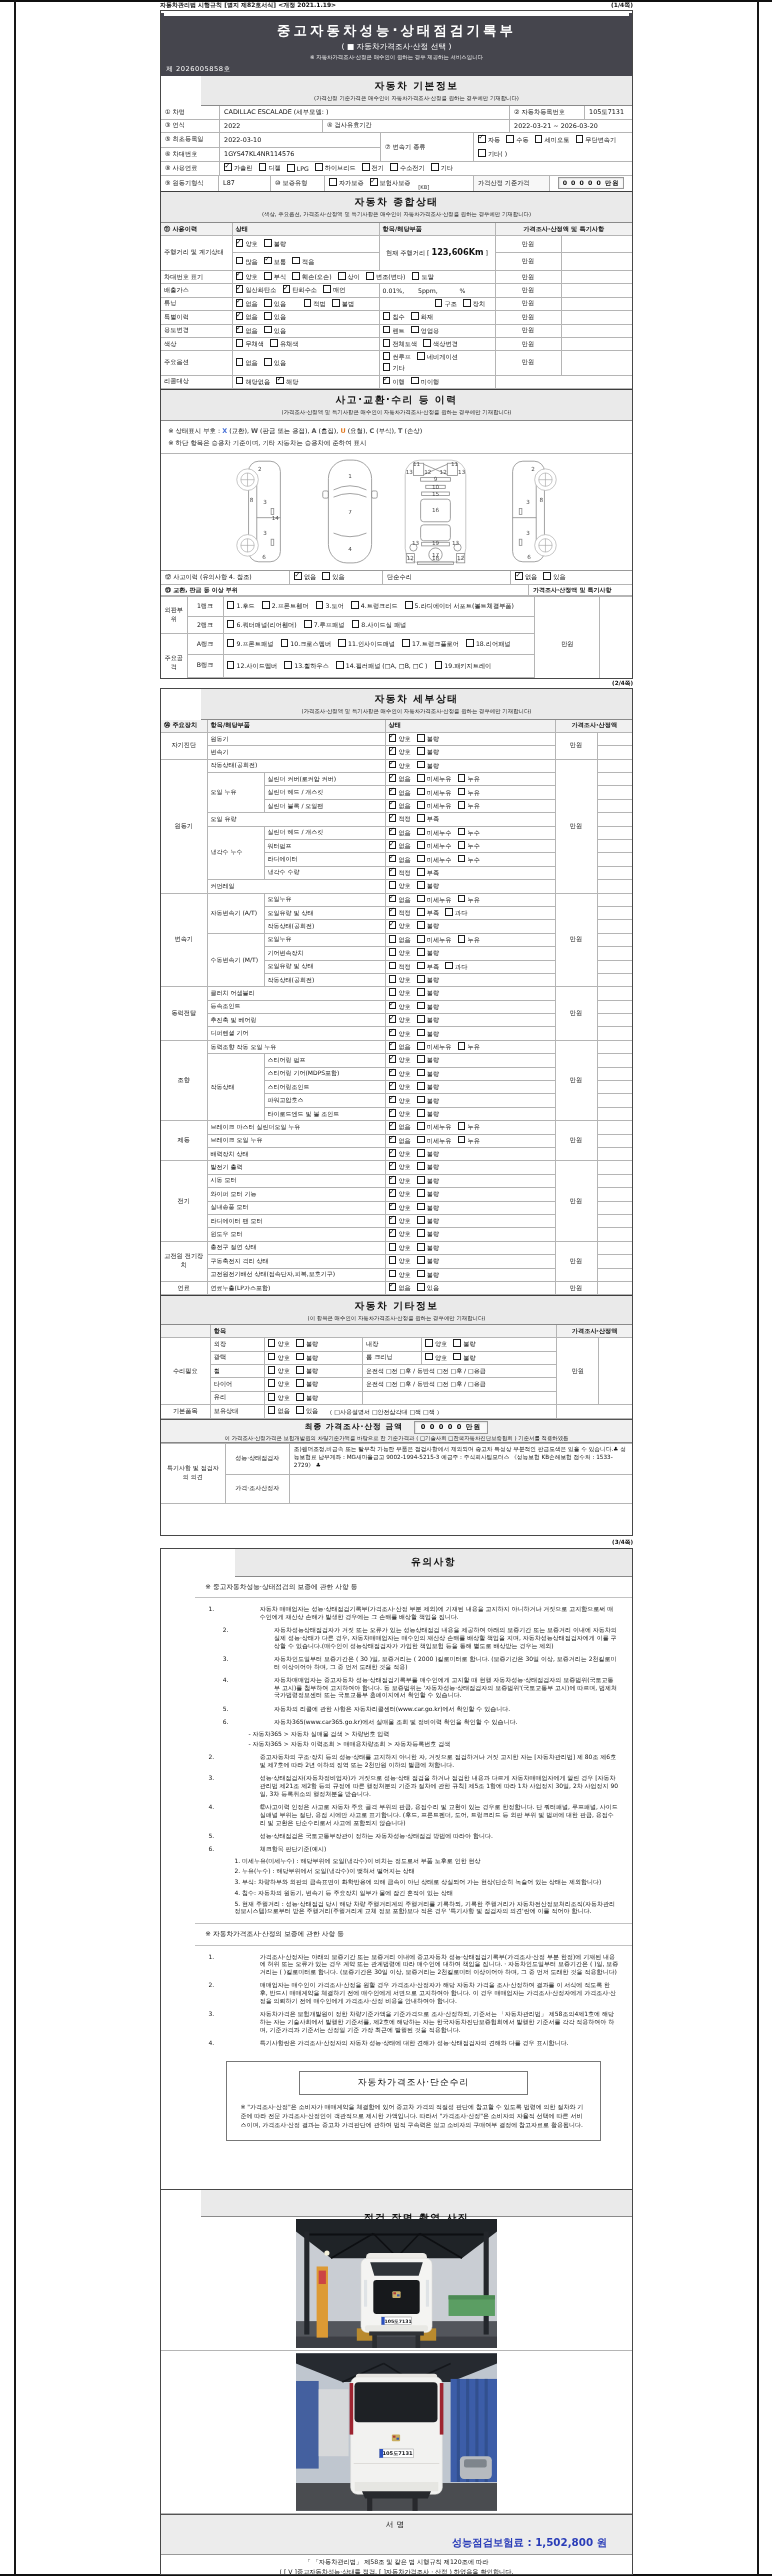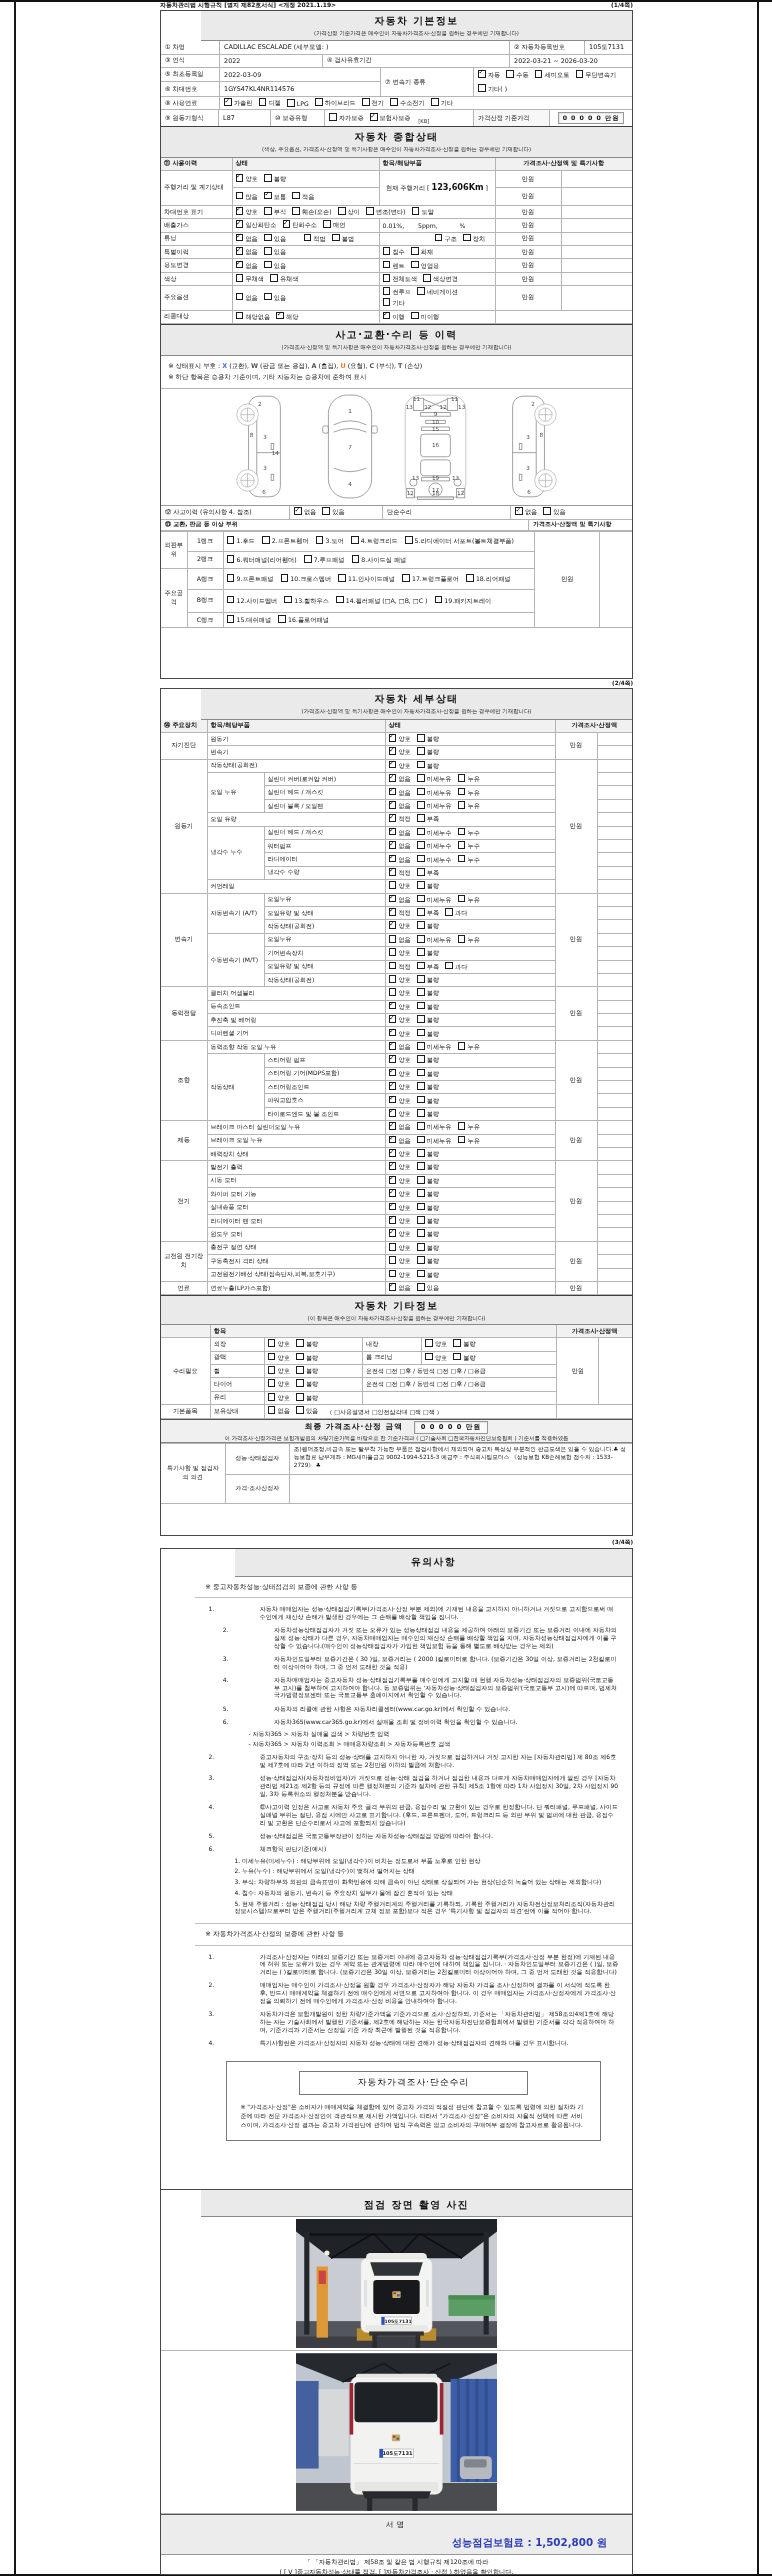--- a/index.html
+++ b/index.html
@@ -144,20 +144,27 @@
 
   <div class="regline">
     <span>자동차관리법 시행규칙 [별지 제82호서식] &lt;개정 2021.1.19&gt;</span>
     <span>(1/4쪽)</span>
   </div>
   <div class="marker" style="top:680px;">(2/4쪽)</div>
   <div class="marker" style="top:1539px;">(3/4쪽)</div>
   <div class="marker" style="top:2180px;">(4/4쪽)</div>
 
   <div class="page" id="page1">
+    <div class="dkhead">
+      <div class="dkstripe"></div>
+      <div class="dktitle">중고자동차성능·상태점검기록부</div>
+      <div class="dksub">( ■ 자동차가격조사·산정 선택 )</div>
+      <div class="dknote">※ 자동차가격조사·산정은 매수인이 원하는 경우 제공하는 서비스입니다</div>
+      <div class="docno">제 2026005858호</div>
+    </div>
 
     <div class="shead nt" style="height:30px;">
       <div class="st">자동차 기본정보</div>
       <div class="sn">(가격산정 기준가격은 매수인이 자동차가격조사·산정을 원하는 경우에만 기재합니다)</div>
     </div>
 
     <div>
       <div class="brow" style="height:13.4px;">
         <div class="bcell blab" style="width:59px;">① 차명</div>
         <div class="bcell" style="width:290px;">CADILLAC ESCALADE (세부모델: )</div>
@@ -167,21 +174,21 @@
       <div class="brow" style="height:13.4px;">
         <div class="bcell blab" style="width:59px;">③ 연식</div>
         <div class="bcell" style="width:103px;">2022</div>
         <div class="bcell blab" style="width:187px;">④ 검사유효기간</div>
         <div class="bcell" style="width:122px;">2022-03-21 ~ 2026-03-20</div>
       </div>
       <div style="display:flex;">
         <div style="width:219px;">
           <div class="brow" style="height:14.4px;border-bottom:0.5px solid #b5b5b5;">
             <div class="bcell blab" style="width:59px;">⑤ 최초등록일</div>
-            <div class="bcell" style="width:160px;border-right:none;">2022-03-09</div>
+            <div class="bcell" style="width:160px;border-right:none;">2022-03-10</div>
           </div>
           <div class="brow" style="height:14.4px;justify-content:space-between;">
             <div class="bcell blab" style="width:59px;">⑥ 차대번호</div>
             <div class="bcell" style="width:160px;border-right:none;">1GYS47KL4NR114576</div>
           </div>
         </div>
         <div class="brow" style="height:29px;flex:1;border-left:0.5px solid #b5b5b5;">
           <div class="bcell blab" style="width:93px;">⑦ 변속기 종류</div>
           <div class="bcell" style="flex:1;flex-wrap:wrap;" id="trans-opts">
               <span class="opt"><span class="cb on"></span><span class="olb">자동</span></span>
@@ -916,21 +923,21 @@
         </div>
       </div>
     <div class="nboxwrap">
       <div class="nboxtitle">자동차가격조사·단순수리</div>
       <div class="nboxtext">※ "가격조사·산정"은 소비자가 매매계약을 체결함에 있어 중고차 가격의 적절성 판단에 참고할 수 있도록 법령에 의한 절차와 기준에 따라 전문 가격조사·산정인이 객관적으로 제시한 가액입니다. 따라서 "가격조사·산정"은 소비자의 자율적 선택에 따른 서비스이며, 가격조사·산정 결과는 중고차 가격판단에 관하여 법적 구속력은 없고 소비자의 구매여부 결정에 참고자료로 활용됩니다.</div>
     </div>
   </div>
 
   <div class="page" id="page4">
     <div class="shead nt" style="height:27px;">
-      <div class="st" style="padding-top:9px;text-align:center;">점검 장면 촬영 사진</div>
+      <div class="st" style="padding-top:22px;text-align:center;">점검 장면 촬영 사진</div>
     </div>
 
     <div class="photo-row ph1">
       <svg width="201" height="129" viewBox="0 0 390 250">
         <rect width="390" height="250" fill="#c9cdd3"></rect>
         <rect x="0" y="198" width="390" height="52" fill="#53565c"></rect>
         <rect x="0" y="228" width="390" height="22" fill="#3c3e44"></rect>
         <path d="M0,0 H390 V24 L322,76 H68 L0,24 Z" fill="#1f2327"></path>
         <line x1="20" y1="30" x2="370" y2="30" stroke="#0d0f12" stroke-width="4"></line>
         <line x1="68" y1="76" x2="150" y2="28" stroke="#0d0f12" stroke-width="3"></line>

